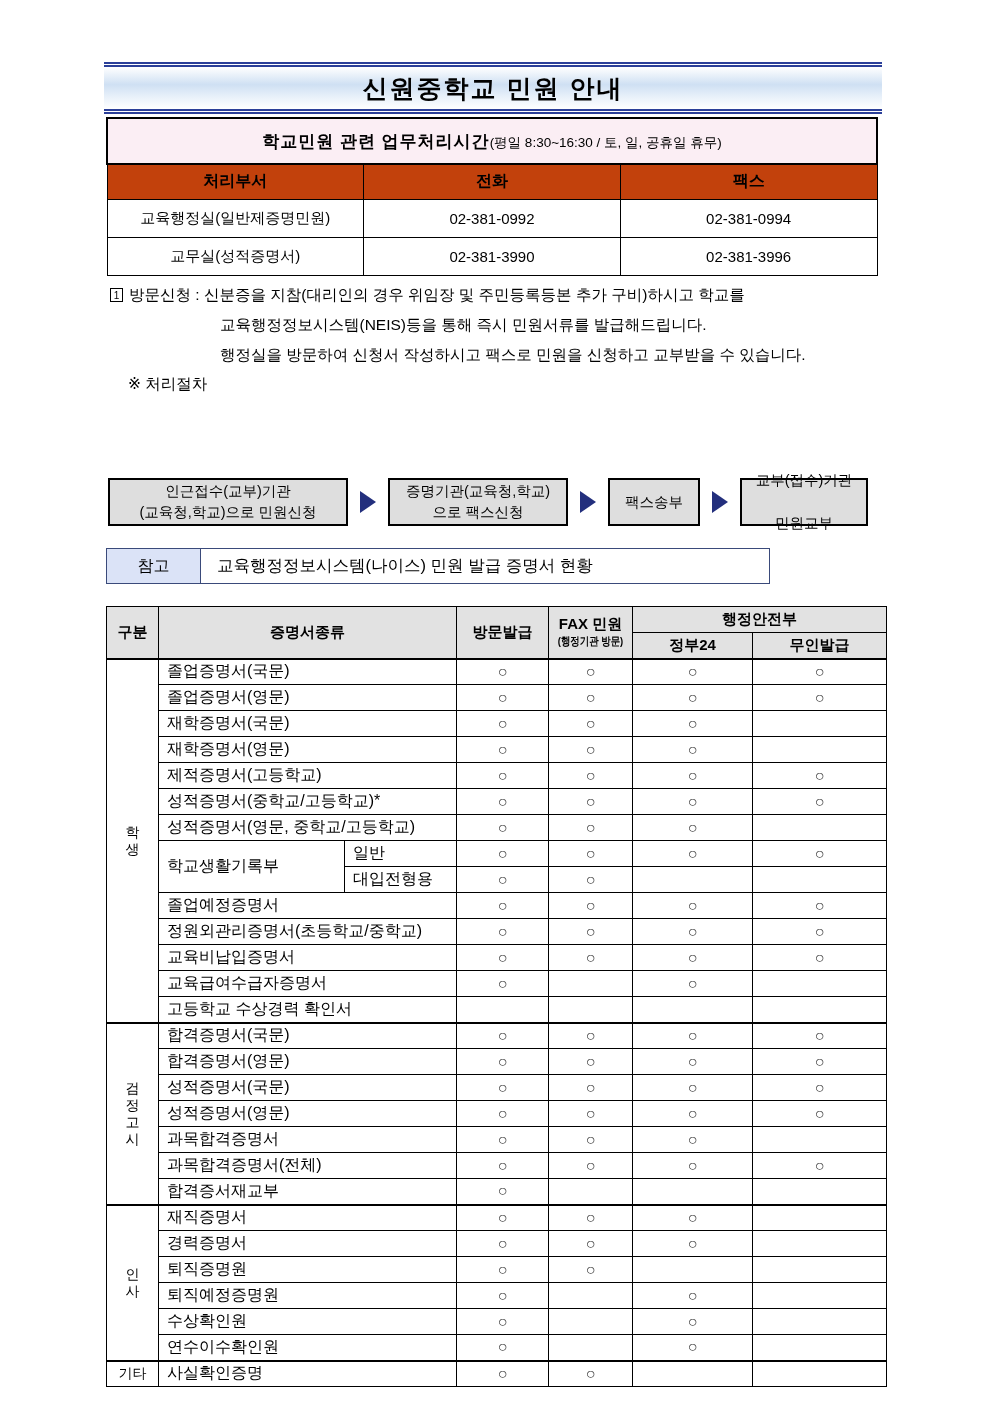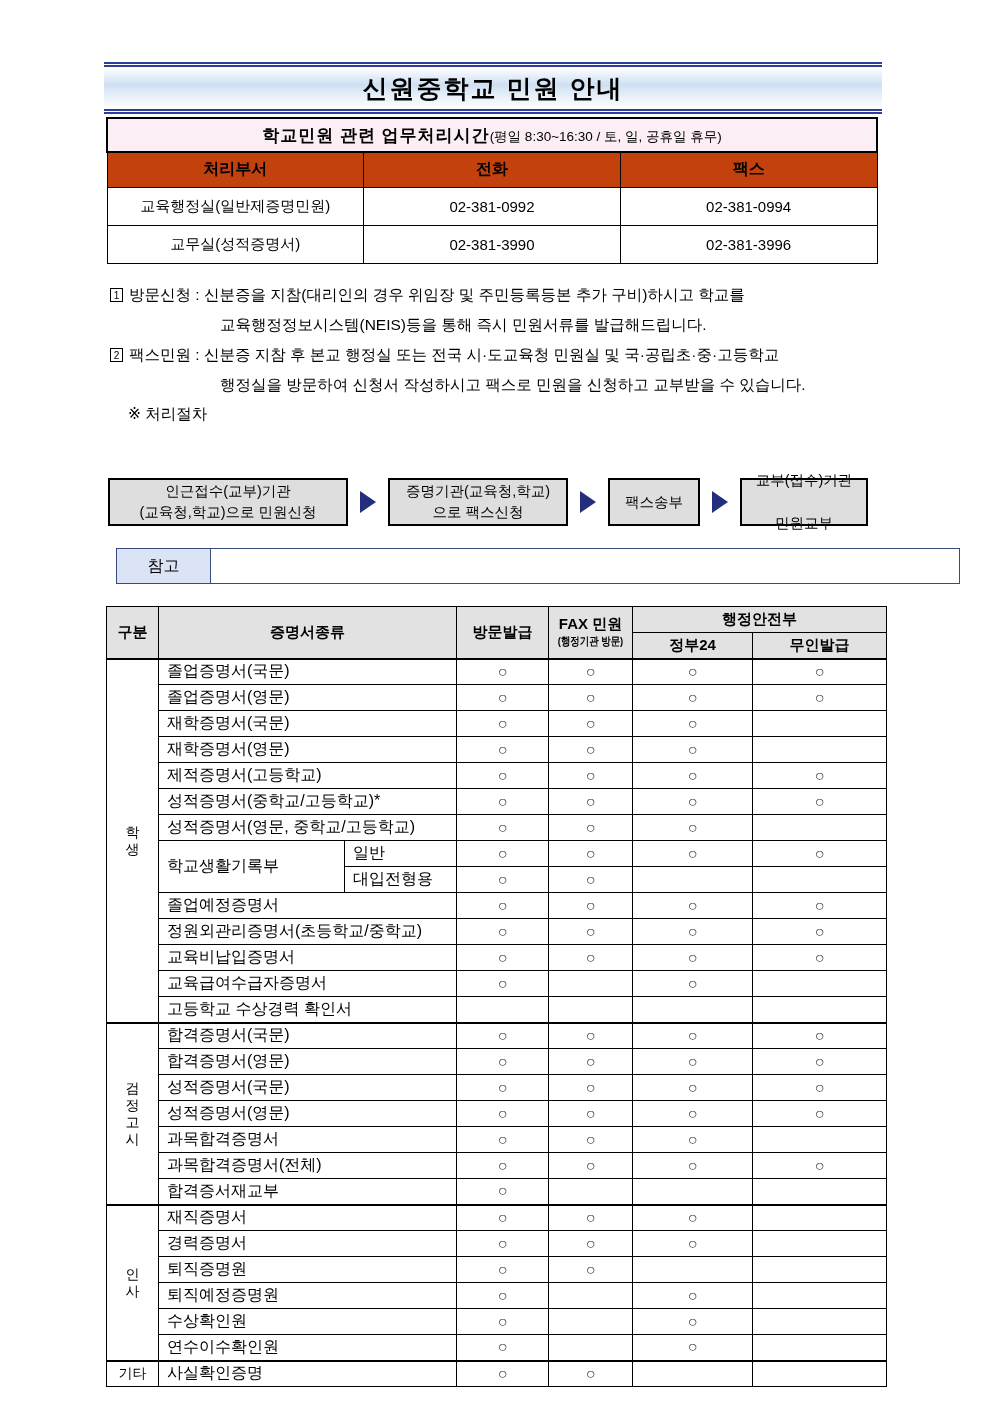--- a/index.html
+++ b/index.html
@@ -54,21 +54,21 @@
     border: 1px solid #000;
     text-align: center;
     padding: 0;
     height: 38px;
     font-size: 15px;
     font-weight: normal;
   }
   .info-table .hours-cell {
     background: #fbeef4;
     border: 2px solid #000;
-    height: 34px;
+    height: 46px;
   }
   .hours-main { font-size: 17px; font-weight: bold; letter-spacing: 1px; }
   .hours-sub  { font-size: 13.5px; font-weight: normal; letter-spacing: 0; }
   .info-table .hdr {
     background: #c2410c;
     font-weight: bold;
     font-size: 16px;
     height: 35px;
   }
   .info-table .body-cell { font-size: 15px; }
@@ -116,21 +116,21 @@
   .arrow {
     width: 0; height: 0;
     border-top: 11px solid transparent;
     border-bottom: 11px solid transparent;
     border-left: 16px solid #232f7d;
     margin: 0 12px;
   }
 
   
   .ref-bar {
-    position: absolute; left: 116px; top: 548px; width: 844px;
+    position: absolute; left: 106px; top: 548px; width: 664px;
     display: flex;
     border: 1px solid #3a4a7a;
     height: 36px;
   }
   .ref-tag {
     width: 94px;
     background: #dbe3f7;
     border-right: 1px solid #3a4a7a;
     display: flex; align-items: center; justify-content: center;
     font-size: 16px;
@@ -220,23 +220,20 @@
         <td class="body-cell">02-381-3996</td>
       </tr>
     </tbody>
   </table>
 
   <div class="notes">
     <div class="note-line">
       <span class="boxnum">1</span><span>방문신청 : 신분증을 지참(대리인의 경우 위임장 및 주민등록등본 추가 구비)하시고 학교를</span>
     </div>
     <div class="note-line indent">교육행정정보시스템(NEIS)등을 통해 즉시 민원서류를 발급해드립니다.</div>
-    <div class="note-line">
-      <span class="boxnum">2</span><span>팩스민원 : 신분증 지참 후 본교 행정실 또는 전국 시·도교육청 민원실 및 국·공립초·중·고등학교</span>
-    </div>
     <div class="note-line indent">행정실을 방문하여 신청서 작성하시고 팩스로 민원을 신청하고 교부받을 수 있습니다.</div>
     <div class="proc-label">※ 처리절차</div>
   </div>
 
   <div class="flow">
     <div class="flow-box w1">
       <span>인근접수(교부)기관</span>
       <span>(교육청,학교)으로 민원신청</span>
     </div>
     <div class="arrow"></div>
@@ -250,20 +247,21 @@
     </div>
     <div class="arrow"></div>
     <div class="flow-box w4">
       <span>교부(접수)기관</span>
       <span>민원교부</span>
     </div>
   </div>
 
   <div class="ref-bar">
     <div class="ref-tag">참고</div>
+    <div class="ref-text">교육행정정보시스템(나이스) 민원 발급 증명서 현황</div>
   </div>
 
   <table class="matrix">
     <colgroup>
       <col style="width:52px">
       <col style="width:186px">
       <col style="width:112px">
       <col style="width:92px">
       <col style="width:84px">
       <col style="width:120px">

